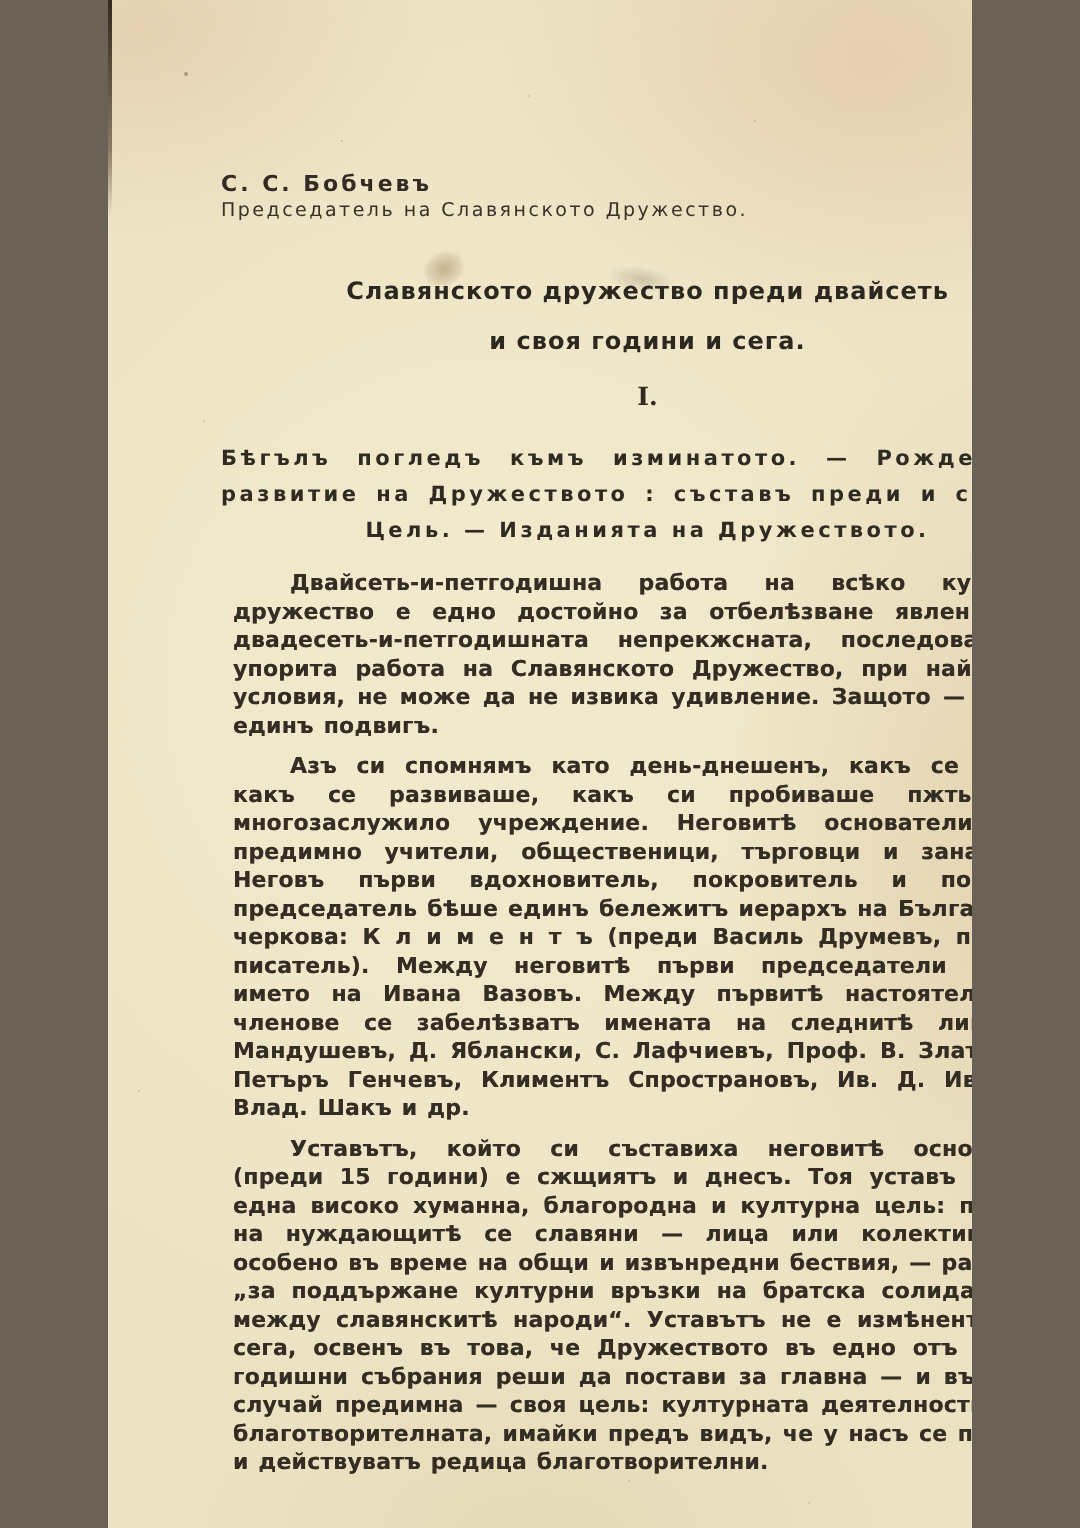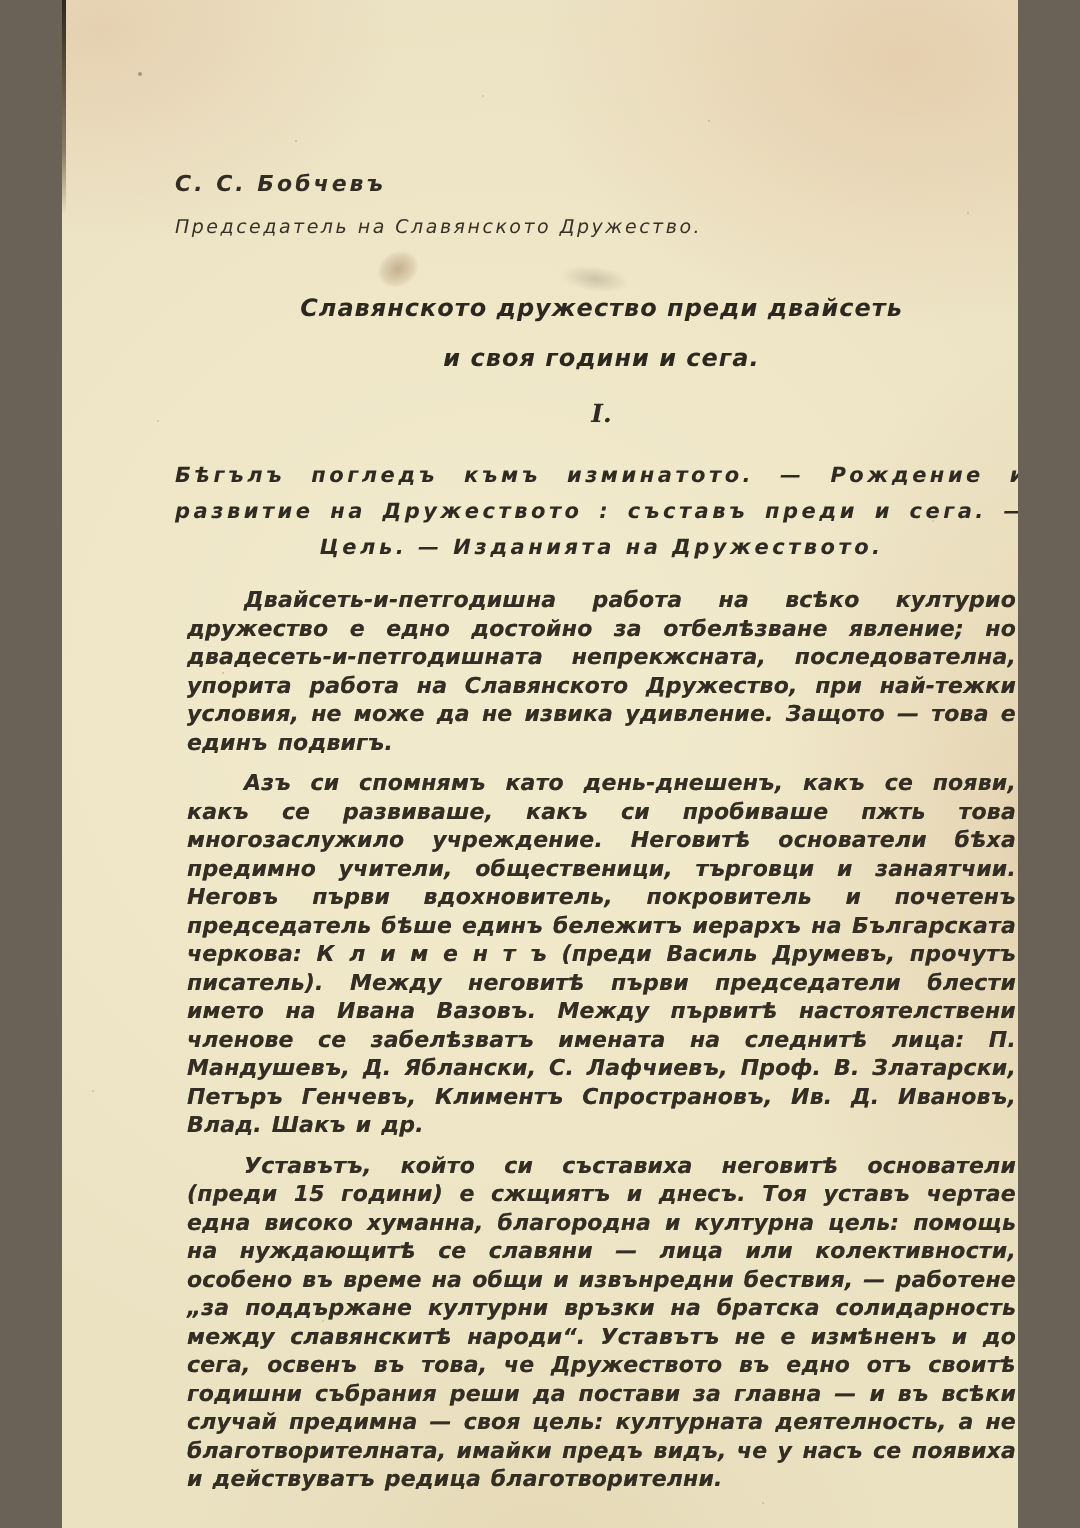--- a/index.html
+++ b/index.html
@@ -1,31 +1,30 @@
 <!DOCTYPE html>
 <html><head>
 <meta charset="utf-8">
 <style>
   html, body { margin: 0; padding: 0; background: #6b6257; }
   .page {
     position: relative;
-    width: 956px;
+    width: 864px;
     height: 1528px;
     margin: 0 auto;
     overflow: hidden;
     background:
       radial-gradient(ellipse 520px 380px at 88% 4%, rgba(216,162,128,0.30), rgba(216,162,128,0) 70%),
       radial-gradient(ellipse 420px 300px at 4% 2%, rgba(213,160,130,0.26), rgba(213,160,130,0) 70%),
       radial-gradient(ellipse 380px 700px at 101% 55%, rgba(198,156,112,0.22), rgba(198,156,112,0) 70%),
       radial-gradient(ellipse 500px 300px at 50% 101%, rgba(205,178,130,0.18), rgba(205,178,130,0) 70%),
       radial-gradient(ellipse 900px 900px at 45% 45%, #f1e9cb 20%, #ebe2c2 85%),
       #ece3c3;
     font-family: "DejaVu Sans", "Liberation Sans", sans-serif;
     color: #2f2a22;
-    font-style: italic;
   }
   
   .edge-strip {
     position: absolute; left: 0; top: 0; width: 4px; height: 215px;
     background: linear-gradient(to bottom, rgba(40,30,18,0.95), rgba(60,45,25,0.55) 70%, rgba(60,45,25,0));
   }
   
   .speckles {
     position: absolute; left: 0; top: 0; width: 2px; height: 2px;
     border-radius: 50%;
@@ -69,21 +68,20 @@
     position: absolute; left: 113px; top: 0; width: 853px;
     text-rendering: geometricPrecision;
   }
   .author-name {
     margin-top: 172px;
     font-size: 22px; font-weight: 700; letter-spacing: 3px;
     line-height: 26px;
     color: #322c24;
   }
   .author-role {
-    margin-top: 17px;
     font-size: 19px; font-weight: 400; letter-spacing: 2.5px;
     line-height: 24px;
     color: #383127;
   }
   .article-title {
     margin-top: 44px;
     text-align: center;
     font-size: 24px; font-weight: 700; letter-spacing: 1px;
     line-height: 50px;
     color: #2c2820;

